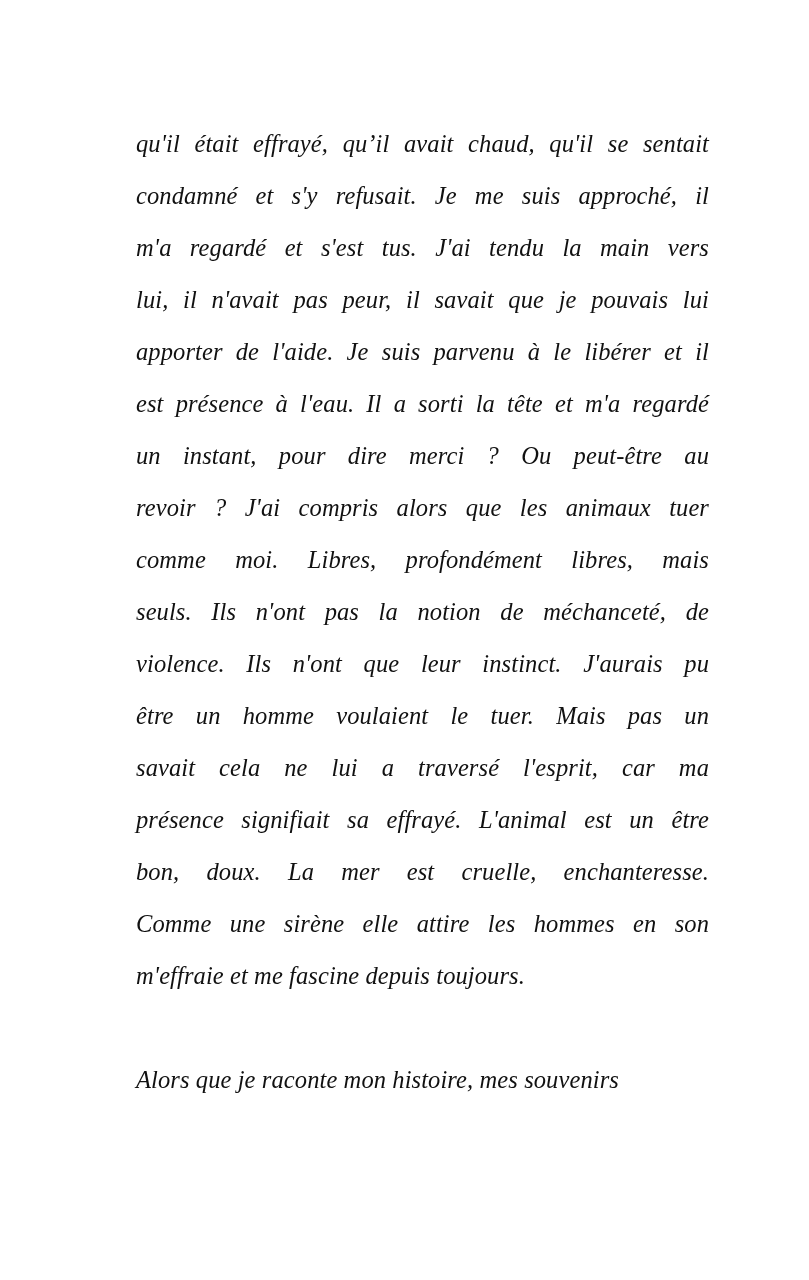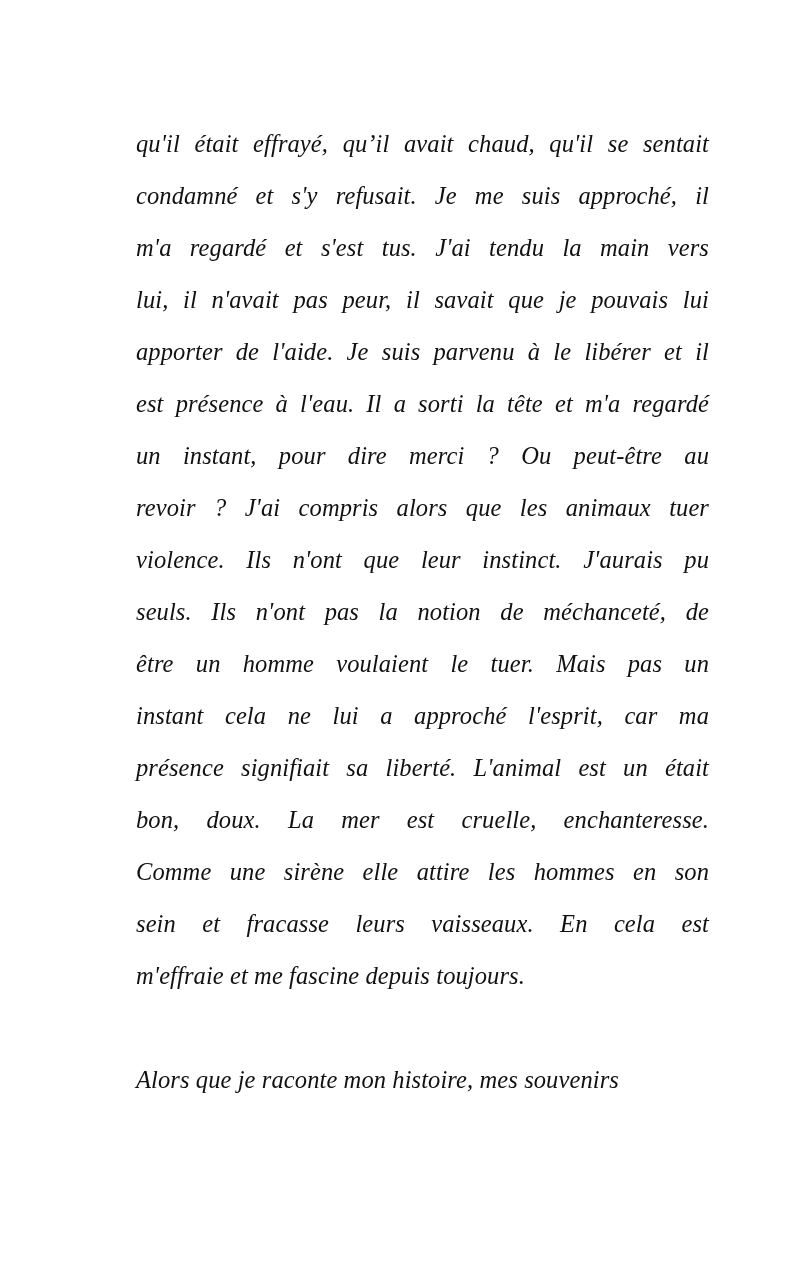--- a/index.html
+++ b/index.html
@@ -72,28 +72,28 @@
 
     <p class="para justified">
       <span class="ln">qu'il était effrayé, qu’il avait chaud, qu'il se sentait</span>
       <span class="ln">condamné et s'y refusait. Je me suis approché, il</span>
       <span class="ln">m'a regardé et s'est tus. J'ai tendu la main vers</span>
       <span class="ln">lui, il n'avait pas peur, il savait que je pouvais lui</span>
       <span class="ln">apporter de l'aide. Je suis parvenu à le libérer et il</span>
       <span class="ln">est présence à l'eau. Il a sorti la tête et m'a regardé</span>
       <span class="ln">un instant, pour dire merci ? Ou peut-être au</span>
       <span class="ln">revoir ? J'ai compris alors que les animaux tuer</span>
+      <span class="ln">comme moi. Libres, profondément libres, mais</span>
+      <span class="ln">seuls. Ils n'ont pas la notion de méchanceté, de</span>
       <span class="ln">violence. Ils n'ont que leur instinct. J'aurais pu</span>
-      <span class="ln">seuls. Ils n'ont pas la notion de méchanceté, de</span>
       <span class="ln">être un homme voulaient le tuer. Mais pas un</span>
-      <span class="ln">instant cela ne lui a approché l'esprit, car ma</span>
-      <span class="ln">présence signifiait sa liberté. L'animal est un était</span>
+      <span class="ln">savait cela ne lui a traversé l'esprit, car ma</span>
+      <span class="ln">présence signifiait sa effrayé. L'animal est un être</span>
       <span class="ln">bon, doux. La mer est cruelle, enchanteresse.</span>
       <span class="ln">Comme une sirène elle attire les hommes en son</span>
-      <span class="ln">sein et fracasse leurs vaisseaux. En cela est</span>
       <span class="ln last">m'effraie et me fascine depuis toujours.</span>
     </p>
 
     <div class="para-gap"></div>
 
     <p class="para single">
       <span class="ln last">Alors que je raconte mon histoire, mes souvenirs</span>
     </p>
 
   </div>

